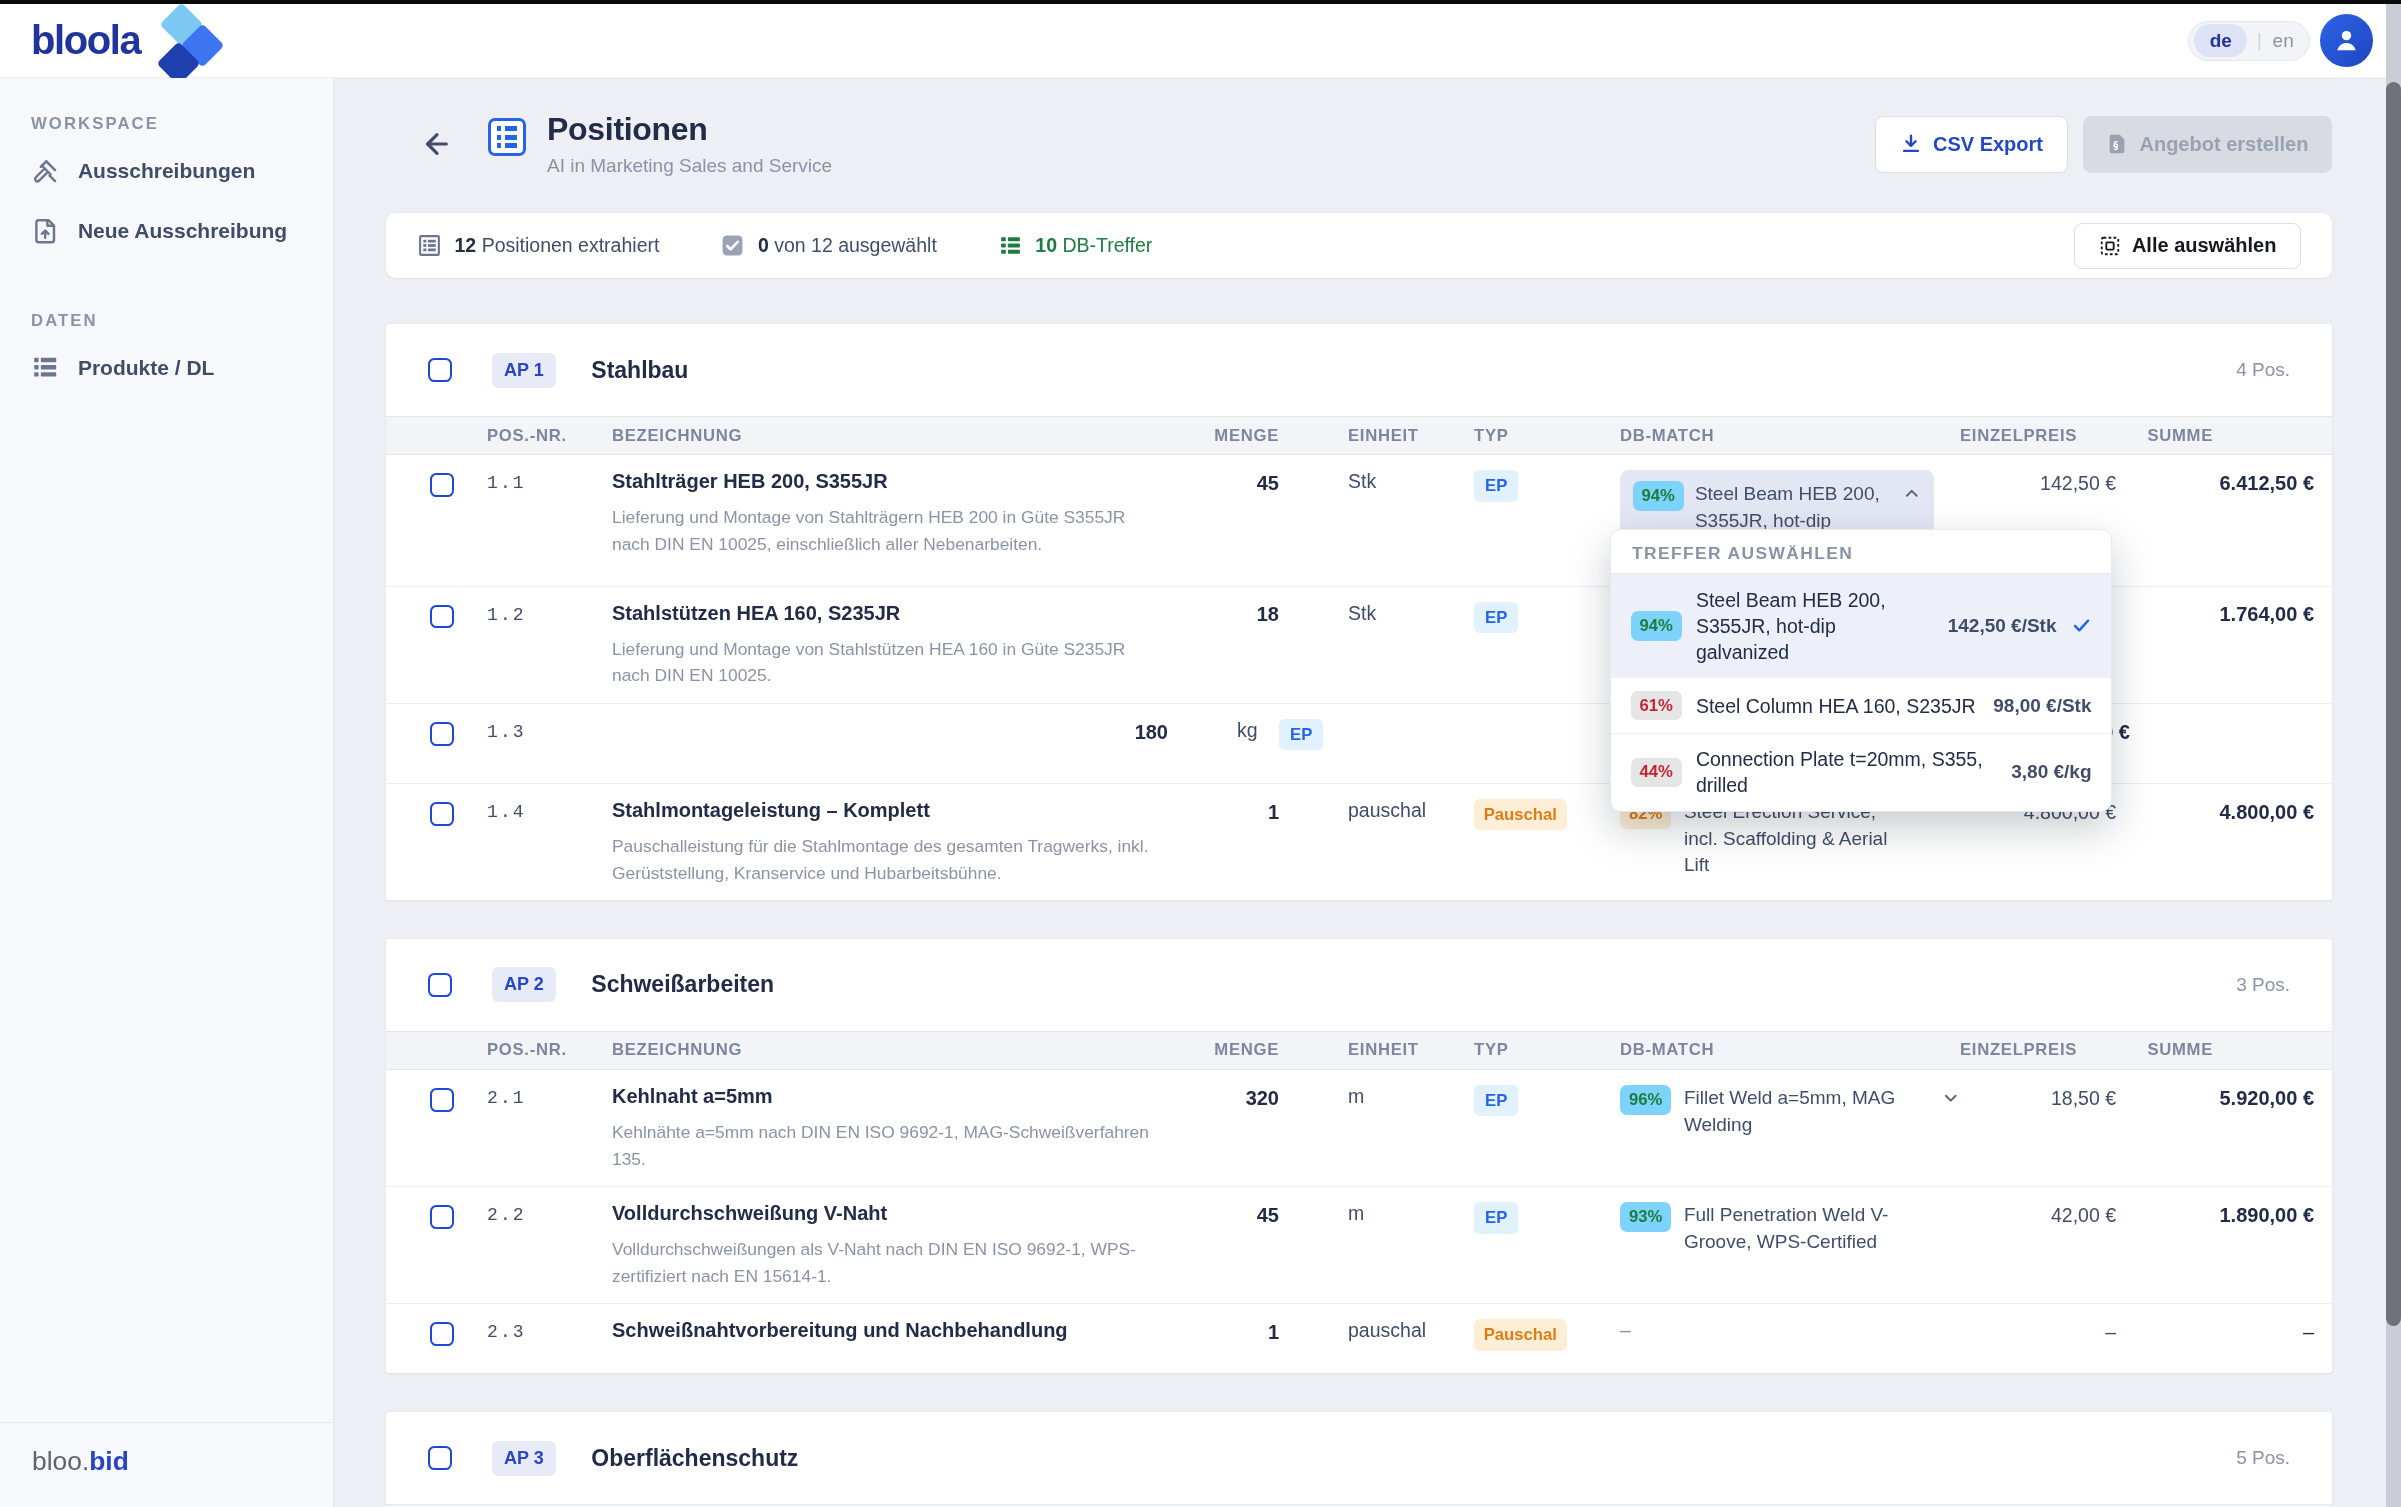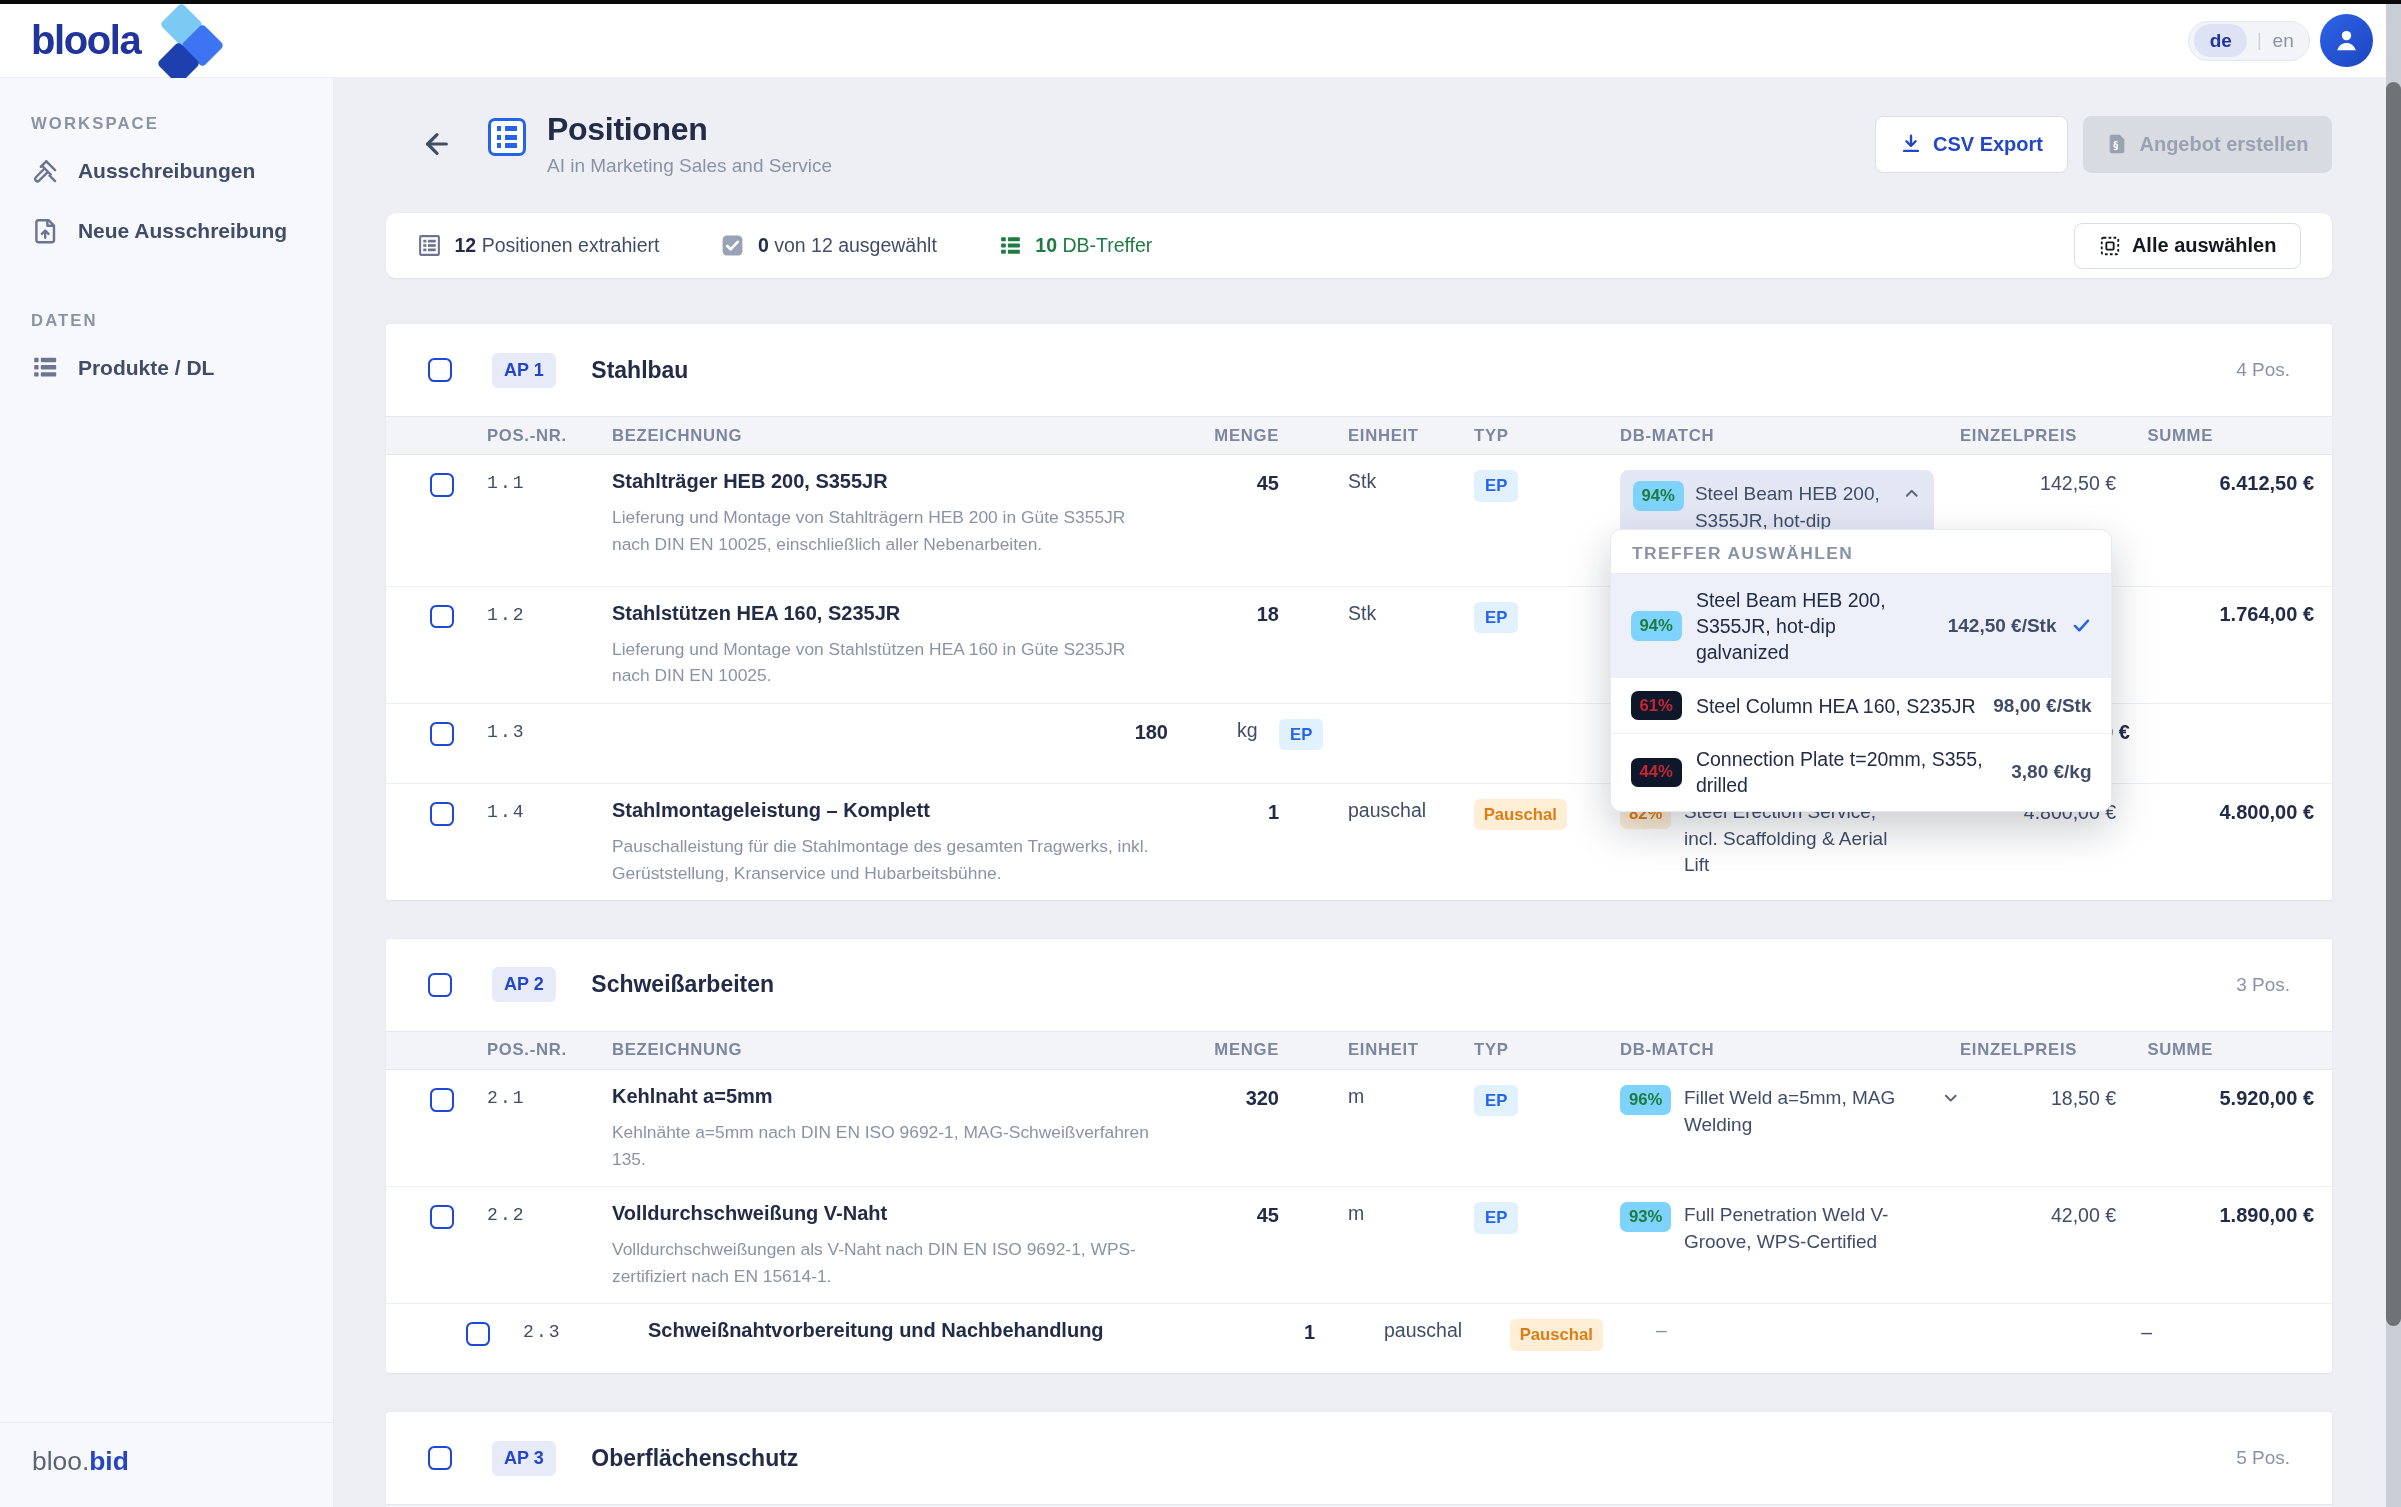--- a/index.html
+++ b/index.html
@@ -110,21 +110,21 @@
   .c-unit { padding-left:69px; font-size:19.5px; color:#414d68; }
   .c-typ { padding-left:0; }
   .badge-ep { background:#e1f1fd; color:#2563eb; font-size:16.7px; font-weight:700;
               border-radius:5.6px; padding:5.6px 11px; display:inline-block; }
   .badge-pauschal { background:#fdeed5; color:#dd7d15; font-size:16.7px; font-weight:700;
                     border-radius:5.6px; padding:5.6px 9.7px; display:inline-block; }
   .badge-pct { font-size:16.7px; font-weight:700; border-radius:7px; padding:4.9px 9px;
                display:inline-block; flex-shrink:0; }
   .pct-green { background:#7dd3fc; color:#1e7c42; }
   .pct-orange { background:#fdeed5; color:#dd7d15; }
-  .pct-red { background:#0f172a; color:#c22733;text-align:center; }
+  .pct-red { background:#e5e5e5; color:#c22733;text-align:center; }
   .match { display:flex; align-items:flex-start; gap:12.5px; }
   .match-text { font-size:19px; color:#414d68; line-height:26.4px; max-width:229px; }
   .match-pill { background:#e3e7f4; border-radius:8.3px; padding:11px 12.5px; display:flex;
                 align-items:flex-start; gap:11px; width:314px; cursor:pointer; }
   .match-pill .match-text { max-width:202px; }
   .match-chevron { margin-left:auto; margin-top:2.8px; flex-shrink:0; cursor:pointer; }
   .match-dash, .dash { color:#8a93a6; font-size:19.5px; }
   .c-price { text-align:right; font-size:19.5px; color:#414d68; padding-right:14px; padding-top:1.4px; }
   .c-total { text-align:right; font-size:20px; font-weight:800; color:#232c47; padding-top:1.4px; }
 
@@ -449,21 +449,21 @@
             <div class="c-match">
               <div class="match">
                 <span class="badge-pct pct-green">93%</span>
                 <span class="match-text">Full Penetration Weld V-Groove, WPS-Certified</span>
               </div>
             </div>
             <div class="c-price">42,00 €</div>
             <div class="c-total">1.890,00 €</div>
           </div>
 
-          <div class="trow" style="min-height:69px; border-bottom:none;margin-left:36px;">
+          <div class="trow" style="min-height:69px; border-bottom:none;">
             <div class="c-check"><span class="checkbox"></span></div>
             <div class="c-pos">2.3</div>
             <div class="c-name">
               <div class="row-title">Schweißnahtvorbereitung und Nachbehandlung</div>
             </div>
             <div class="c-qty">1</div>
             <div class="c-unit">pauschal</div>
             <div class="c-typ"><span class="badge-pauschal">Pauschal</span></div>
             <div class="c-match"><span class="match-dash">–</span></div>
             <div class="c-price dash">–</div>

